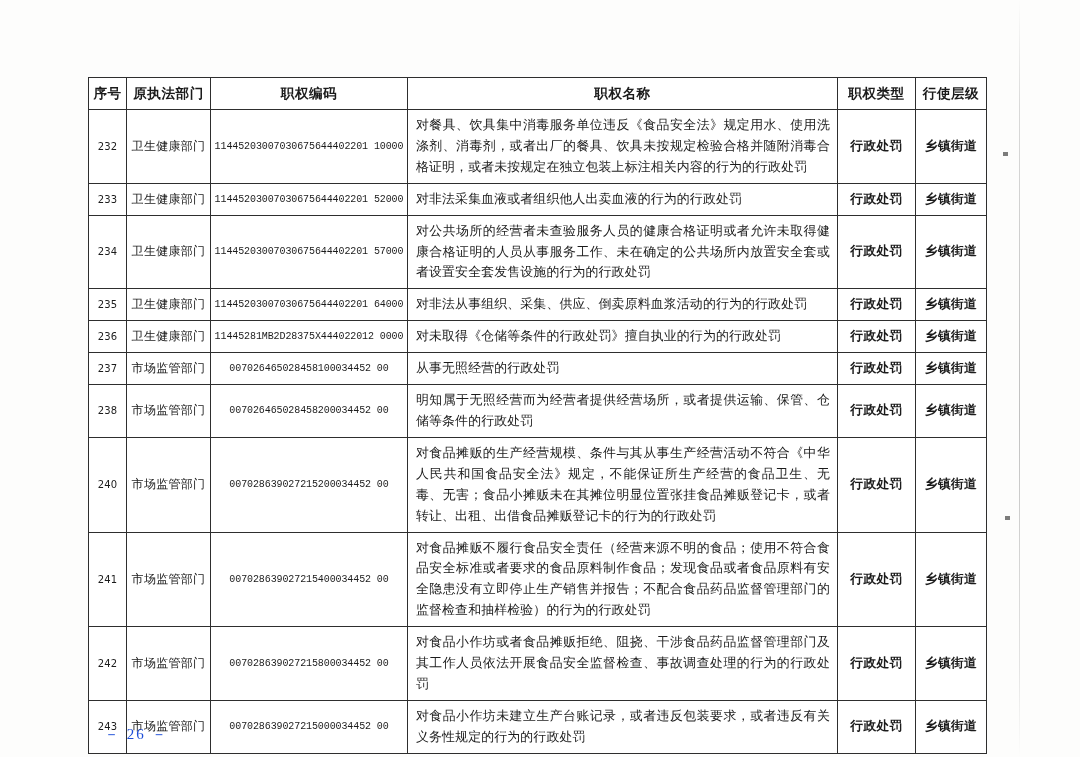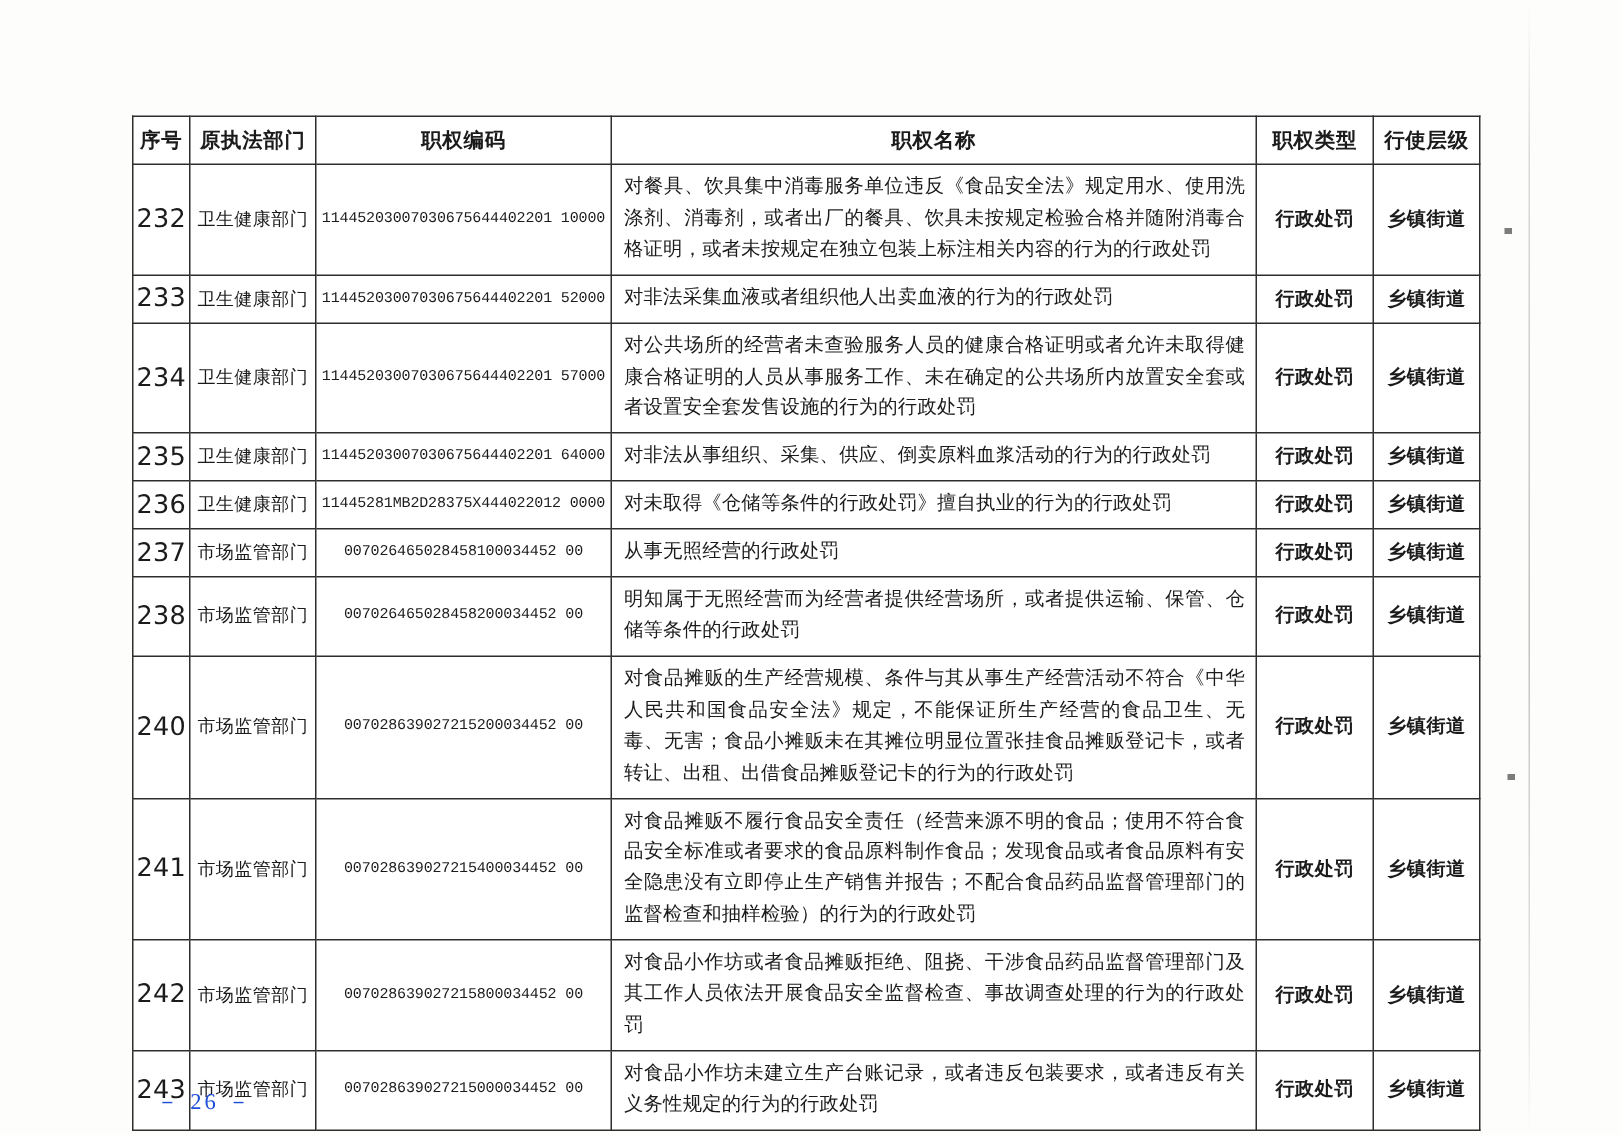--- a/index.html
+++ b/index.html
@@ -58,21 +58,21 @@
   
   .col-seq   { width: 38px; }
   .col-dept  { width: 84px; }
   .col-code  { width: 197px; }
   .col-name  { width: 430px; }
   .col-type  { width: 78px; }
   .col-level { width: 71px; }
 
   td.c-seq {
     text-align: center;
-    font-size: 17px;
+    font-size: 10px;
     letter-spacing: 0.2px;
   }
   td.c-dept {
     text-align: center;
     font-size: 12px;
     letter-spacing: 0.3px;
   }
   td.c-code {
     text-align: center;
     font-size: 10px;

